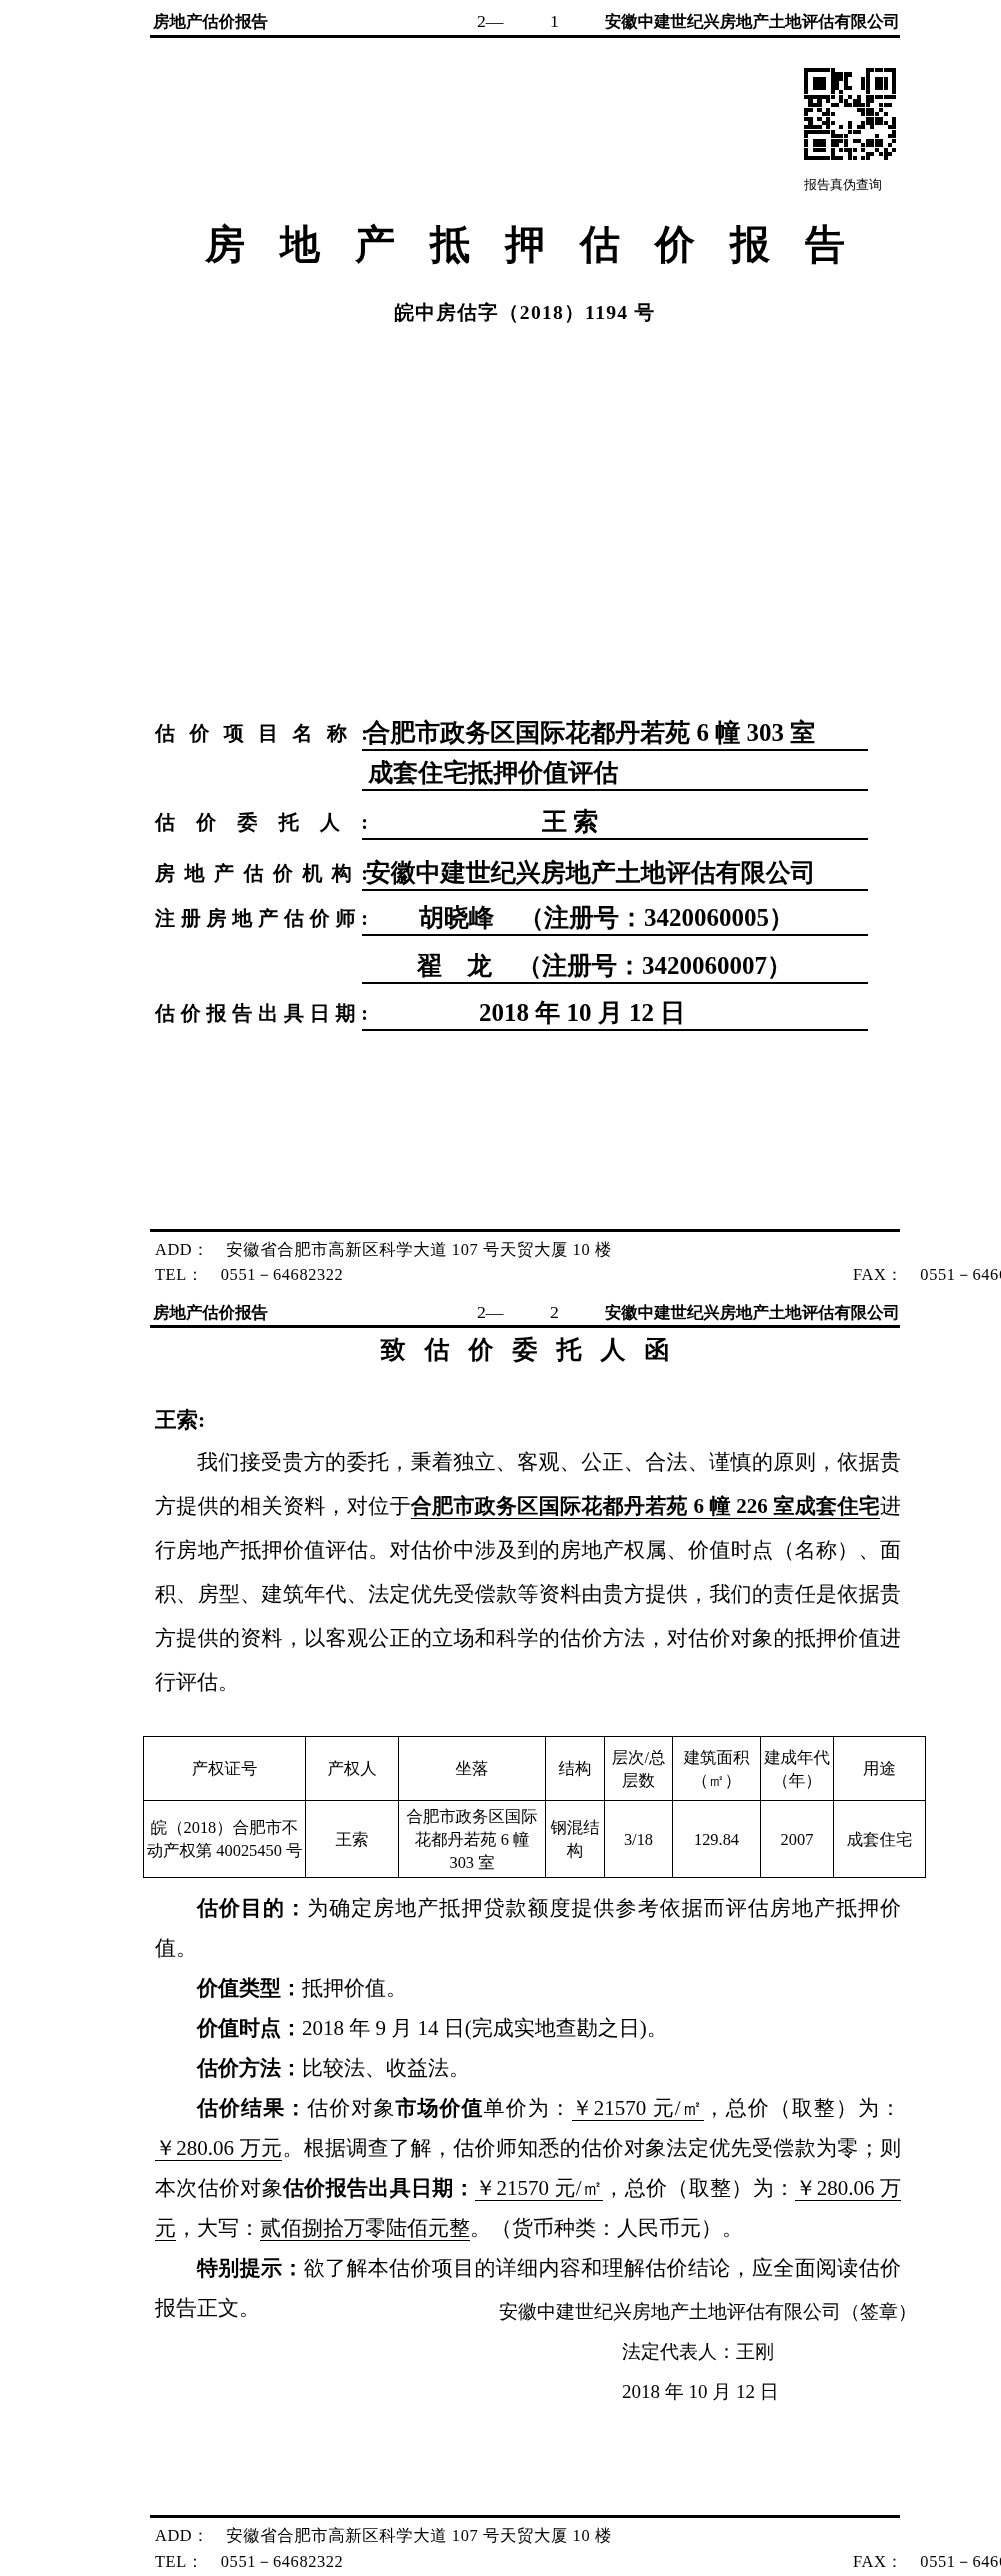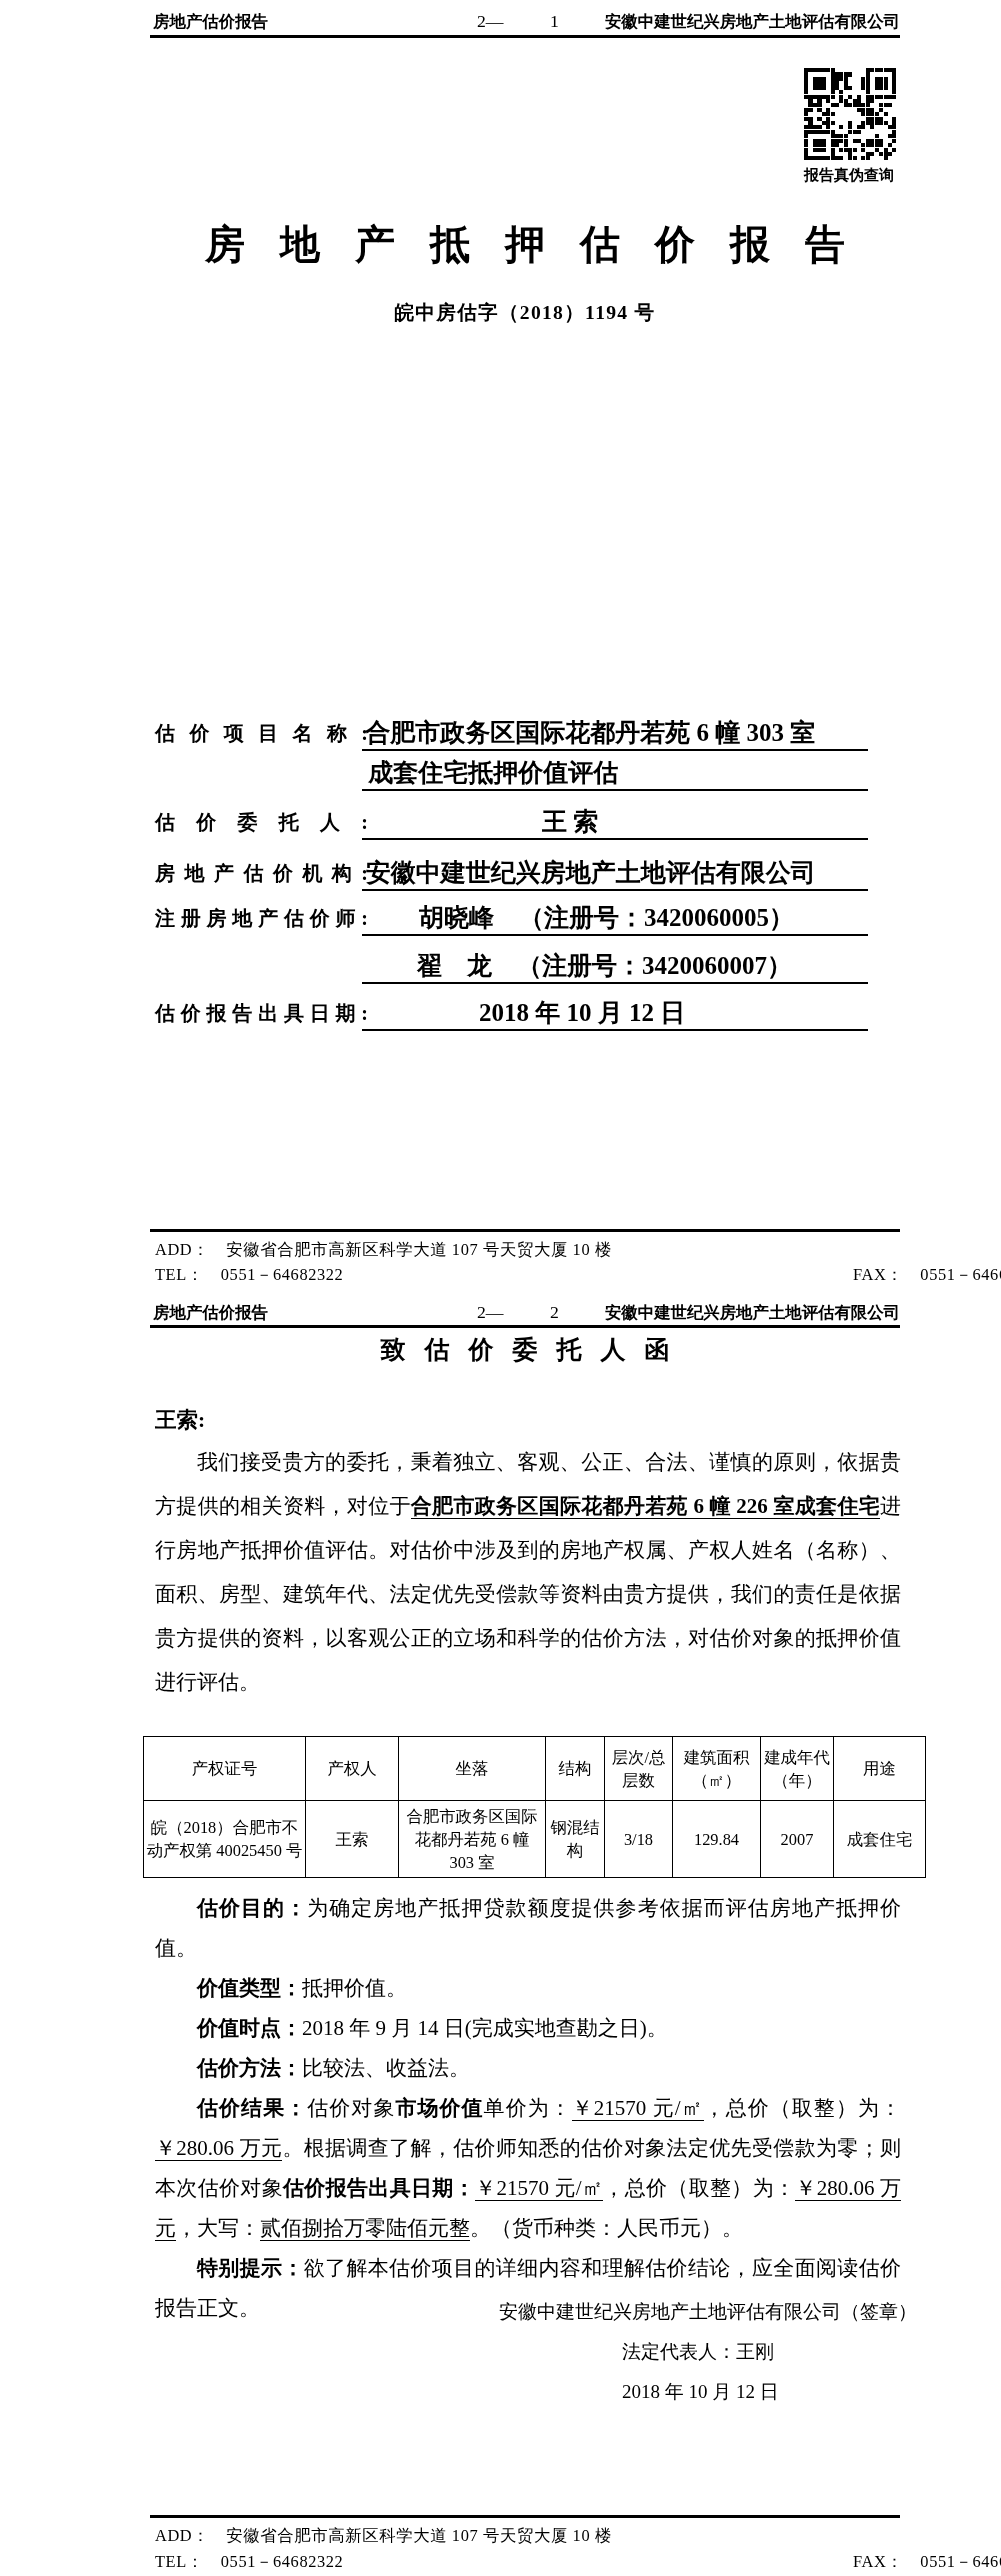--- a/index.html
+++ b/index.html
@@ -12,22 +12,22 @@
   .rh .l{position:absolute;left:3.2px;}
   .rh .c1{position:absolute;left:327px;font-family:"Liberation Serif",serif;font-weight:normal;font-size:17.7px;}
   .rh .c2{position:absolute;left:400px;font-family:"Liberation Serif",serif;font-weight:normal;font-size:17.7px;}
   .rh .r{position:absolute;right:0;}
   .rule{position:absolute;left:150px;width:750px;height:3.2px;background:#000;}
 
   
   .qr-wrap{position:absolute;left:804px;top:68px;width:93px;}
   .qr{position:relative;width:93px;height:93px;background:#fff;}
   .qr i{position:absolute;width:4.4px;height:4.4px;background:#000;}
-  .qr-cap{margin-top:5px;width:93px;font-family:"Liberation Sans","DejaVu Sans",sans-serif;
-          font-weight:bold;font-size:15px;white-space:nowrap;}
+  .qr-cap{margin-top:15px;width:93px;font-family:"Liberation Sans","DejaVu Sans",sans-serif;
+          font-weight:normal;font-size:13px;white-space:nowrap;}
 
   
   .title{position:absolute;top:217px;left:150px;width:750px;margin:0;text-align:center;
          font-size:40px;font-weight:bold;letter-spacing:35px;text-indent:35px;white-space:nowrap;}
   .docnum{position:absolute;top:299px;left:150px;width:750px;text-align:center;
           font-size:19.6px;font-weight:bold;letter-spacing:1.3px;}
   .crow{position:absolute;left:0;width:1002px;height:37px;}
   .clabel{position:absolute;left:155px;bottom:3.8px;width:213px;font-size:20px;font-weight:bold;
           text-align:justify;text-align-last:justify;line-height:28px;}
   .cval{position:absolute;left:362px;width:506px;bottom:0;border-bottom:2.5px solid #000;
@@ -369,21 +369,21 @@
     <span class="c1">2—</span>
     <span class="c2">2</span>
     <span class="r">安徽中建世纪兴房地产土地评估有限公司</span>
   </div>
   <div class="rule" style="top:1325px"></div>
 
   <h2 class="letter-title">致估价委托人函</h2>
   <div class="salute">王索:</div>
 
   <div class="letter-body">
-    <p><span>我们接受贵方的委托，秉着独立、客观、公正、合法、谨慎的原则，依据贵方提供的相关资料，对位于</span><span class="seg-bu">合肥市政务区国际花都丹若苑 6 幢 226 室成套住宅</span><span>进行房地产抵押价值评估。对估价中涉及到的房地产权属、产权人姓名（名称）、面积、房型、建筑年代、法定优先受偿款等资料由贵方提供，我们的责任是依据贵方提供的资料，以客观公正的立场和科学的估价方法，对估价对象的抵押价值进行评估。</span></p>
+    <p><span>我们接受贵方的委托，秉着独立、客观、公正、合法、谨慎的原则，依据贵方提供的相关资料，对位于</span><span class="seg-bu">合肥市政务区国际花都丹若苑 6 幢 226 室成套住宅</span><span>进行房地产抵押价值评估。对估价中涉及到的房地产权属、价值时点（名称）、面积、房型、建筑年代、法定优先受偿款等资料由贵方提供，我们的责任是依据贵方提供的资料，以客观公正的立场和科学的估价方法，对估价对象的抵押价值进行评估。</span></p>
   </div>
 
   <table class="prop-table">
     <colgroup>
       <col style="width:162px">
         <col style="width:93px">
         <col style="width:147px">
         <col style="width:59px">
       <col style="width:68px">
         <col style="width:88px">

